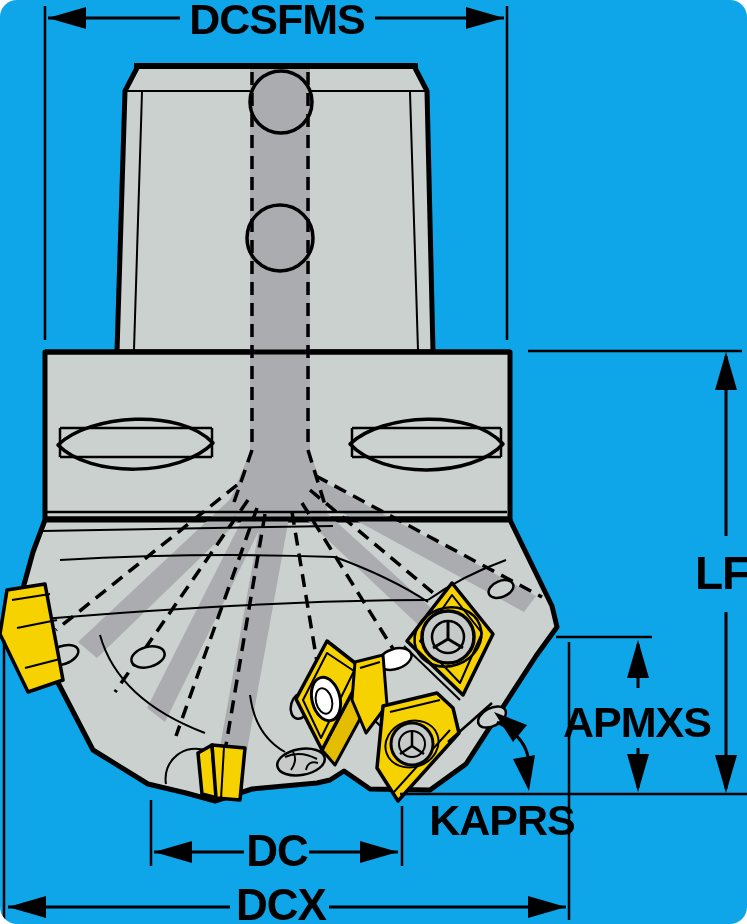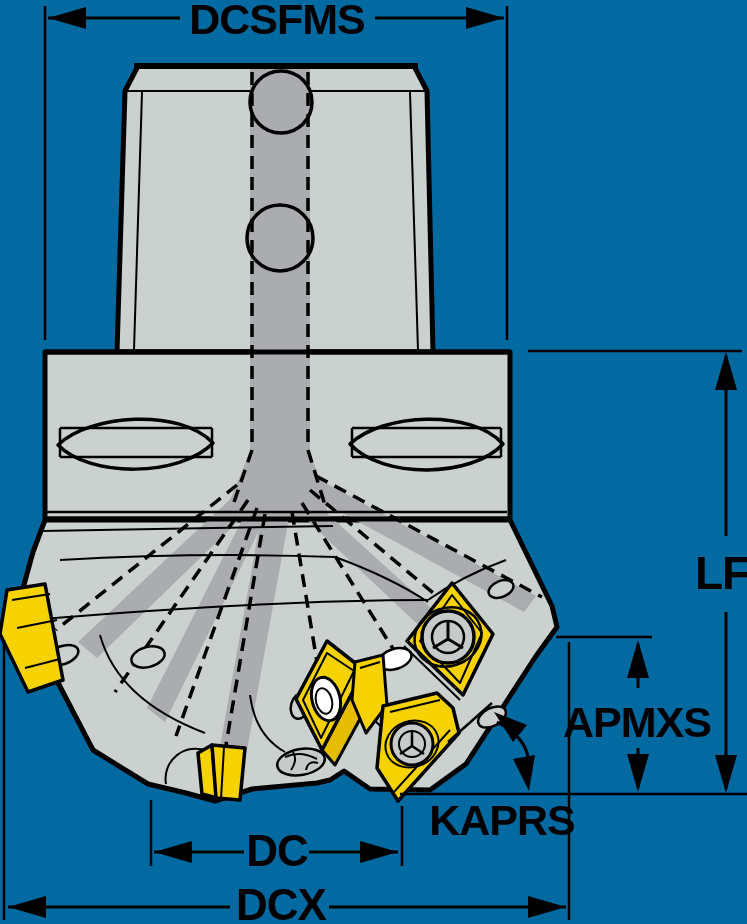--- a/index.html
+++ b/index.html
@@ -1,16 +1,16 @@
 <!DOCTYPE html>
 <html style="--tool_body_gray: #cbd1ce; --coolant_channel_gray: #aaacaf; --insert_yellow: #f5d200; --insert_facet_yellow: #e4bc00; --screw_gray: #c6cbc9; --line_black: #000000;"><head>
 <meta charset="utf-8">
 <style>
   html,body{margin:0;padding:0;background:#ffffff;}
-  .stage{width:747px;height:924px;position:relative;background:#0369a1;overflow:hidden;}
+  .stage{width:747px;height:924px;position:relative;background:#0ea5e9;overflow:hidden;border-radius:17px;}
   svg{display:block;}
   .body{fill:var(--tool_body_gray,#cbd1ce);}
   .chan{fill:var(--coolant_channel_gray,#aaacaf);}
   .yel{fill:var(--insert_yellow,#f5d200);}
   .yel2{fill:var(--insert_facet_yellow,#e4bc00);}
   .scr{fill:var(--screw_gray,#c6cbc9);}
   .white{fill:#ffffff;}
   .nf{fill:none;}
   .s6{stroke:var(--line_black,#000);stroke-width:6;stroke-linejoin:round;}
   .s5{stroke:var(--line_black,#000);stroke-width:5;stroke-linejoin:round;}

